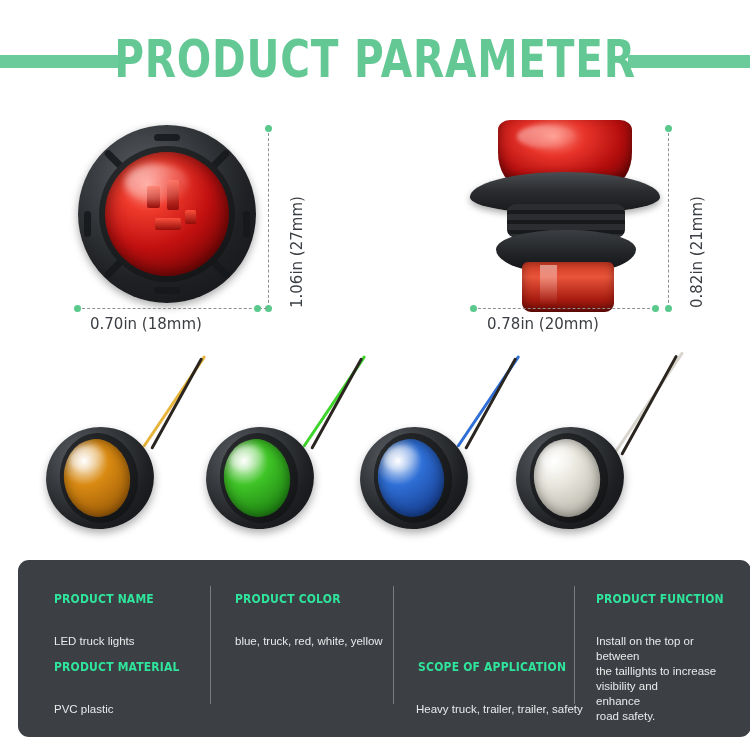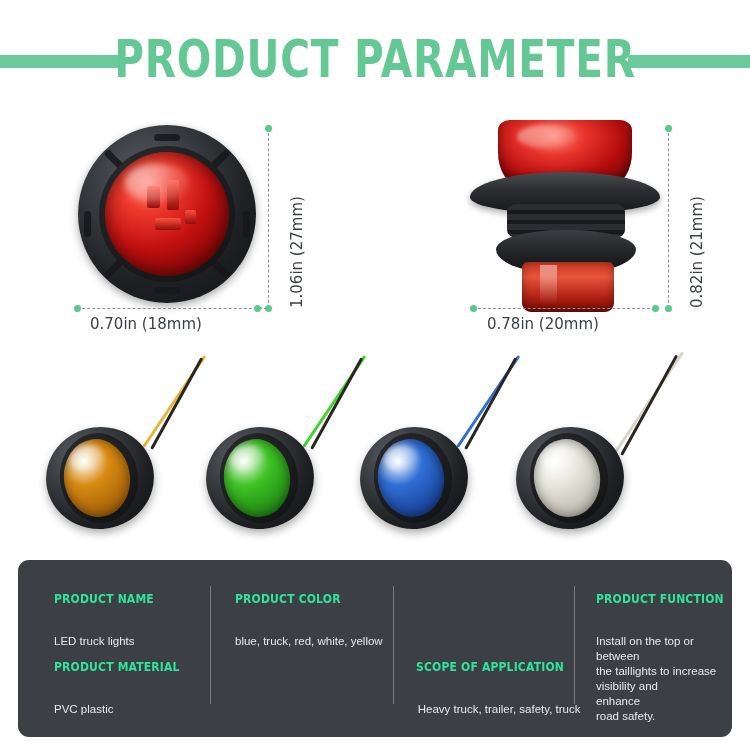--- a/index.html
+++ b/index.html
@@ -149,21 +149,21 @@
     background:linear-gradient(140deg,rgba(255,255,255,.6),rgba(255,255,255,0));
     filter:blur(2px);
   }
   .wire{position:absolute;width:3px;height:96px;border-radius:2px;transform-origin:50% 100%;}
   .wire.w1{transform:rotate(34deg);}
   .wire.w2{transform:rotate(29deg);}
 
   
   .panel{
     position:absolute;left:18px;top:560px;width:714px;height:177px;
-    background:#3c3f43;border-radius:11px;
+    background:#3c3f43;border-radius:11px;padding-left:19px;
   }
   .cell{position:absolute;}
   .cell-label{
     font-family:"DejaVu Sans", sans-serif;
     font-weight:700;font-size:12px;letter-spacing:.2px;
     color:#2fe49c;
     transform:scaleX(.9);transform-origin:0 50%;
     white-space:nowrap;
   }
   .cell-value{
@@ -296,17 +296,17 @@
     </div>
 
     <div class="cell" style="left:36px;top:100px;">
       <div class="cell-label" style="color: rgb(47, 228, 156);">PRODUCT MATERIAL</div>
       <div class="cell-value">PVC plastic</div>
     </div>
 
 
     <div class="cell" style="left:398px;top:100px;text-align:right;">
       <div class="cell-label" style="color: rgb(47, 228, 156);">SCOPE OF APPLICATION</div>
-      <div class="cell-value">Heavy truck, trailer, safety, truck</div>
+      <div class="cell-value">Heavy truck, trailer, trailer, safety</div>
     </div>
   </div>
 
 </div>
 
 </body></html>

